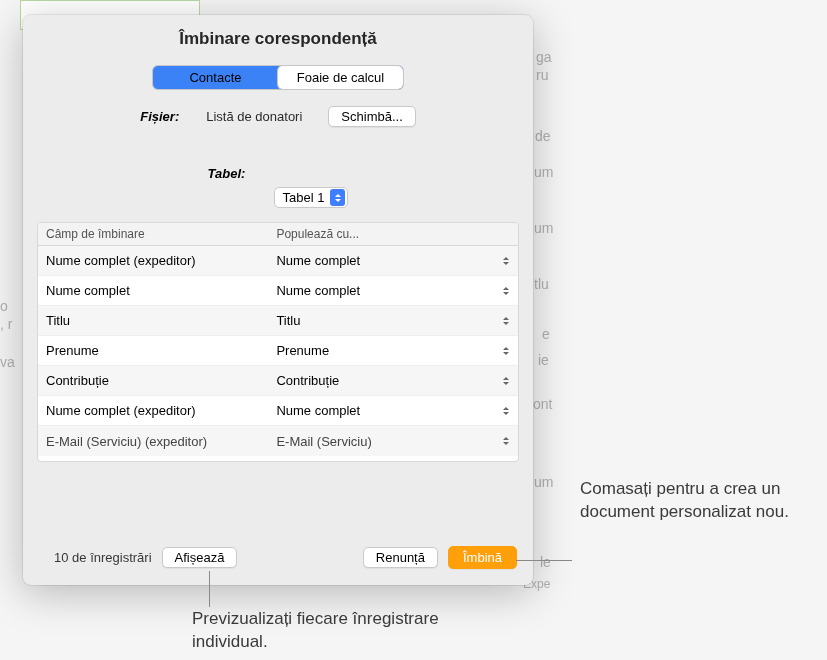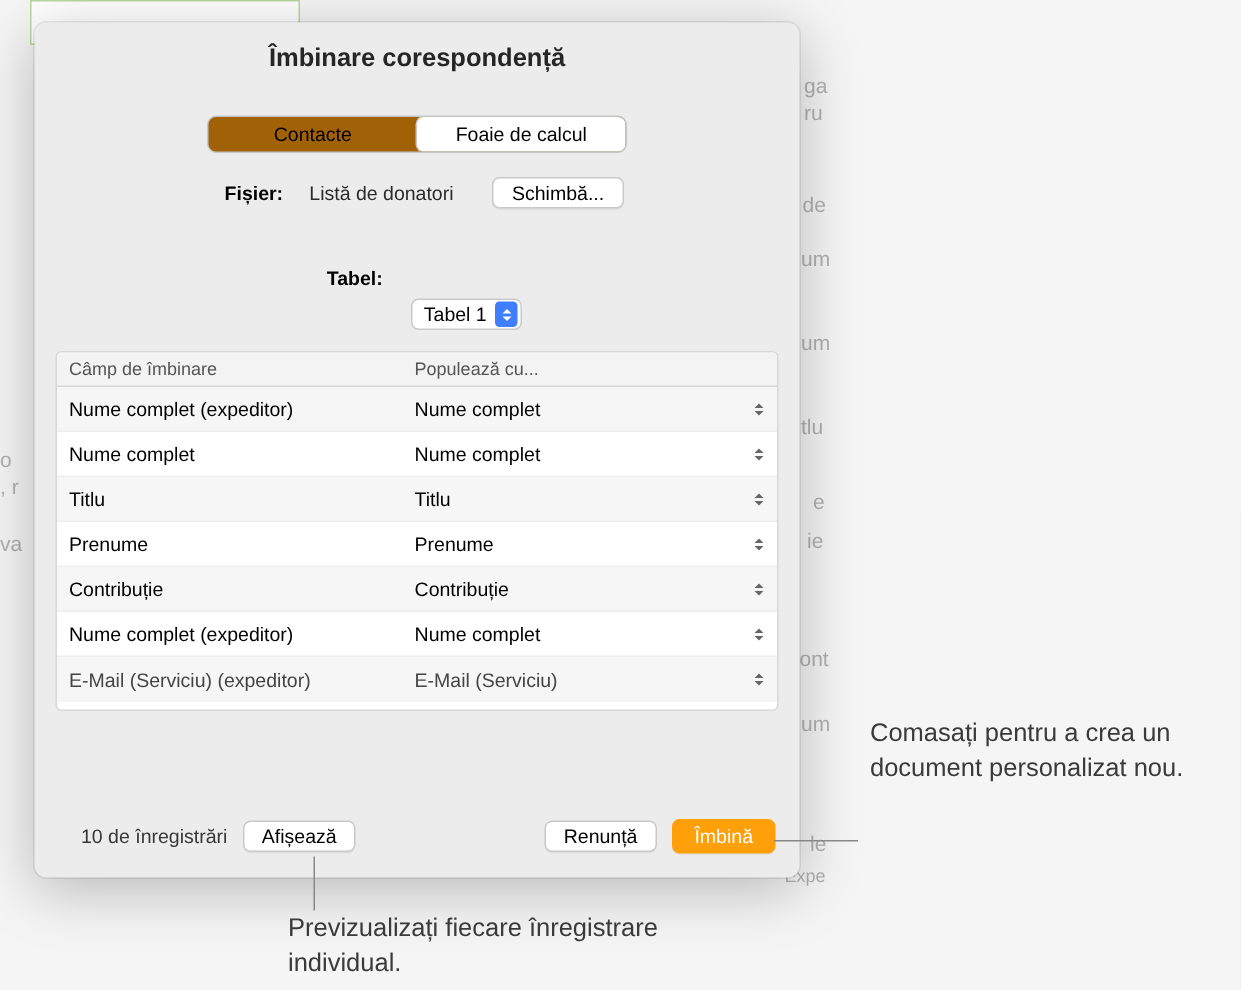--- a/index.html
+++ b/index.html
@@ -24,27 +24,27 @@
       background: #ececec;
       border-radius: 8px;
       box-shadow: 0 8px 40px rgba(0,0,0,0.25), 0 0 0 1px rgba(0,0,0,0.08);
       display: flex;
       flex-direction: column;
       padding: 14px 0 0 0;
     }
     .title { font-size: 17px; font-weight: 600; text-align: center; color: #262626; }
     .subtitle { font-size: 12px; text-align: center; color: #7a7a7a; margin-top: 2px; }
     .seg {
-      display: flex; width: 280px; margin: 28px auto 0;
-      background: #a16207; border: 1px solid #c6c6c6; border-radius: 6px; overflow: hidden;
+      display: flex; width: 252px; margin: 16px auto 0;
+      background: #3b82f6; border: 1px solid #c6c6c6; border-radius: 6px; overflow: hidden;
     }
     .seg-btn { flex: 1; text-align: center; font-size: 13px; padding: 4px 0; cursor: pointer; }
     .seg-btn.active { background: #fff; box-shadow: 0 0 0 1px #c6c6c6; border-radius: 5px; }
     .row { display: flex; align-items: center; justify-content: center; gap: 8px; font-size: 13px; margin-top: 16px; }
-    .row.label-row .lab { font-weight: 600; text-align: center; min-width: 58px; }
+    .row.label-row .lab { font-weight: 600; text-align: left; min-width: 58px; font-style: italic; }
     .val { color: #2b2b2b; }
     .btn {
       background: #fff; border: 1px solid #c9c9c9; border-radius: 5px;
       padding: 2px 12px; font-size: 13px; cursor: pointer;
       box-shadow: 0 1px 0 rgba(0,0,0,0.05);
     }
     .select {
       display: inline-flex; align-items: center; gap: 6px;
       background: #fff; border: 1px solid #c9c9c9; border-radius: 5px;
       padding: 1px 2px 1px 8px; font-size: 13px; cursor: pointer; margin-top: 48px;
@@ -102,21 +102,21 @@
 
 <div class="bg-header"></div>
 <div class="bg-text" style="top:45px; left:536px;">ga</div>
 <div class="bg-text" style="top:63px; left:536px;">ru</div>
 <div class="bg-text" style="top:124px; left:535px;">de</div>
 <div class="bg-text" style="top:160px; left:534px;">um</div>
 <div class="bg-text" style="top:216px; left:534px;">um</div>
 <div class="bg-text" style="top:272px; left:534px;">tlu</div>
 <div class="bg-text" style="top:322px; left:542px;">e</div>
 <div class="bg-text" style="top:348px; left:538px;">ie</div>
-<div class="bg-text" style="top:427px; left:533px;text-align:right;">ont</div>
+<div class="bg-text" style="top:392px; left:533px;text-align:right;">ont</div>
 <div class="bg-text" style="top:470px; left:534px;">um</div>
 <div class="bg-text" style="top:550px; left:540px;">le</div>
 <div class="bg-text" style="top:574px; left:523px; font-size:12px;">Expe</div>
 <div class="bg-dot" style="top:558px; left:500px;"></div>
 <div class="bg-text" style="top:294px; left:0px;">o</div>
 <div class="bg-text" style="top:312px; left:0px;">, r</div>
 <div class="bg-text" style="top:350px; left:0px;">va</div>
 
 <div class="dialog">
   <div class="title">Îmbinare corespondență</div>

